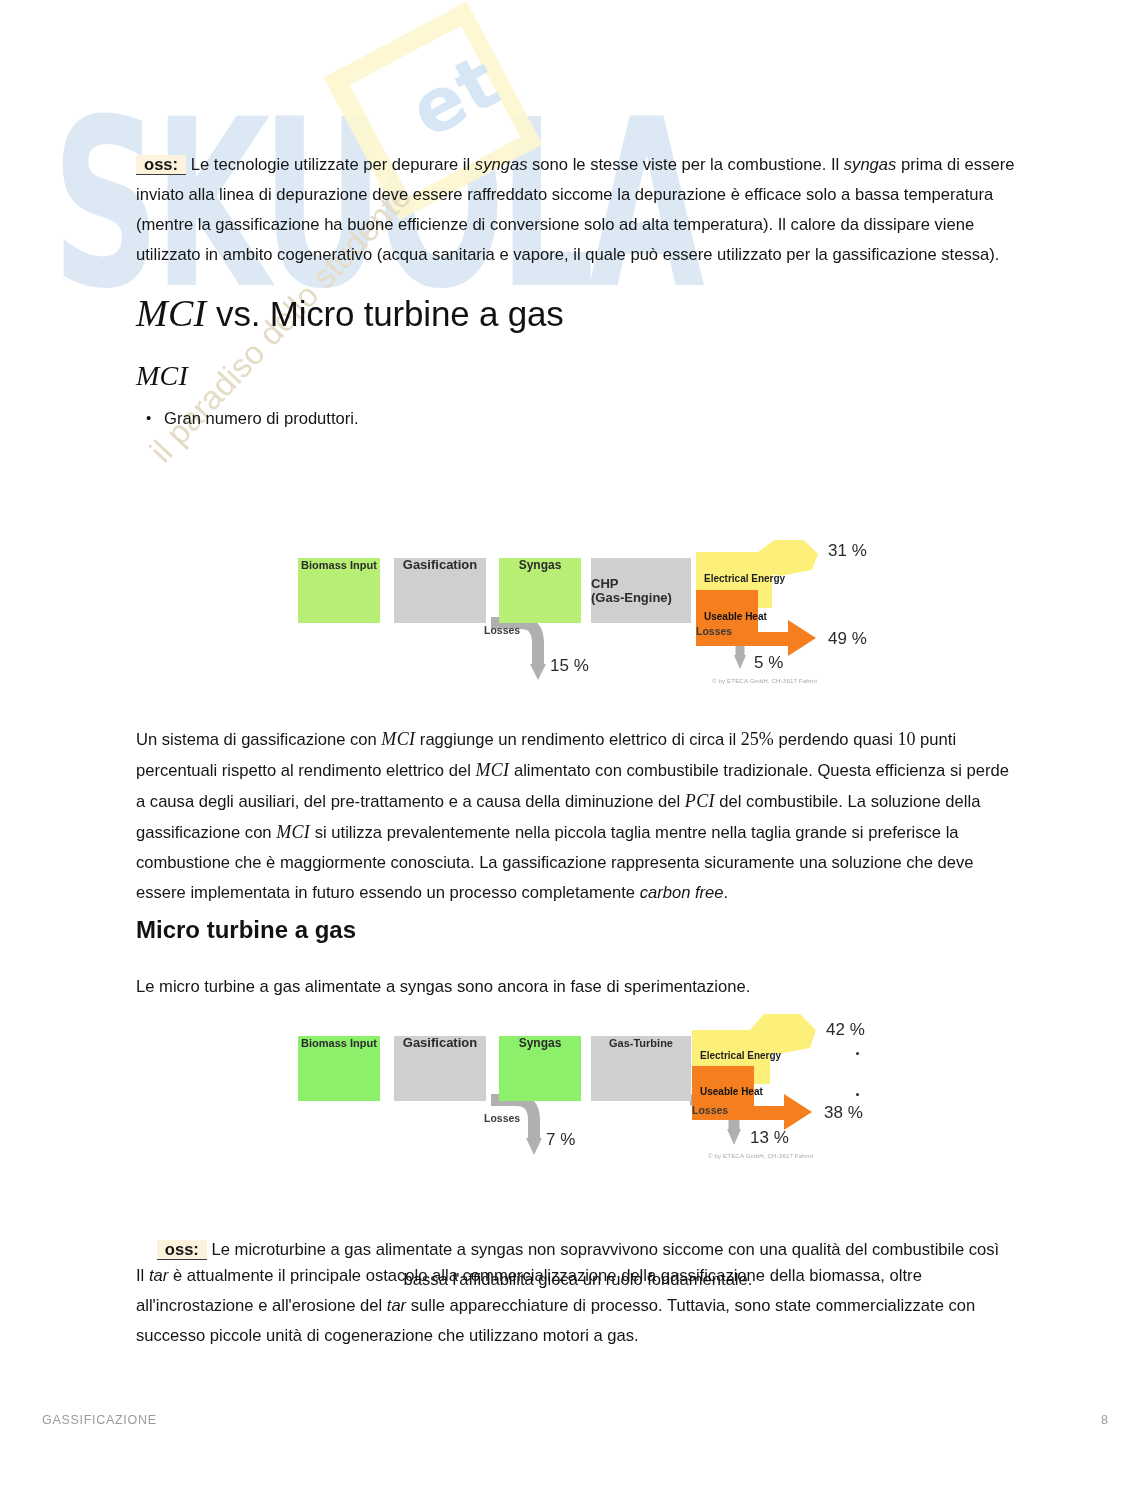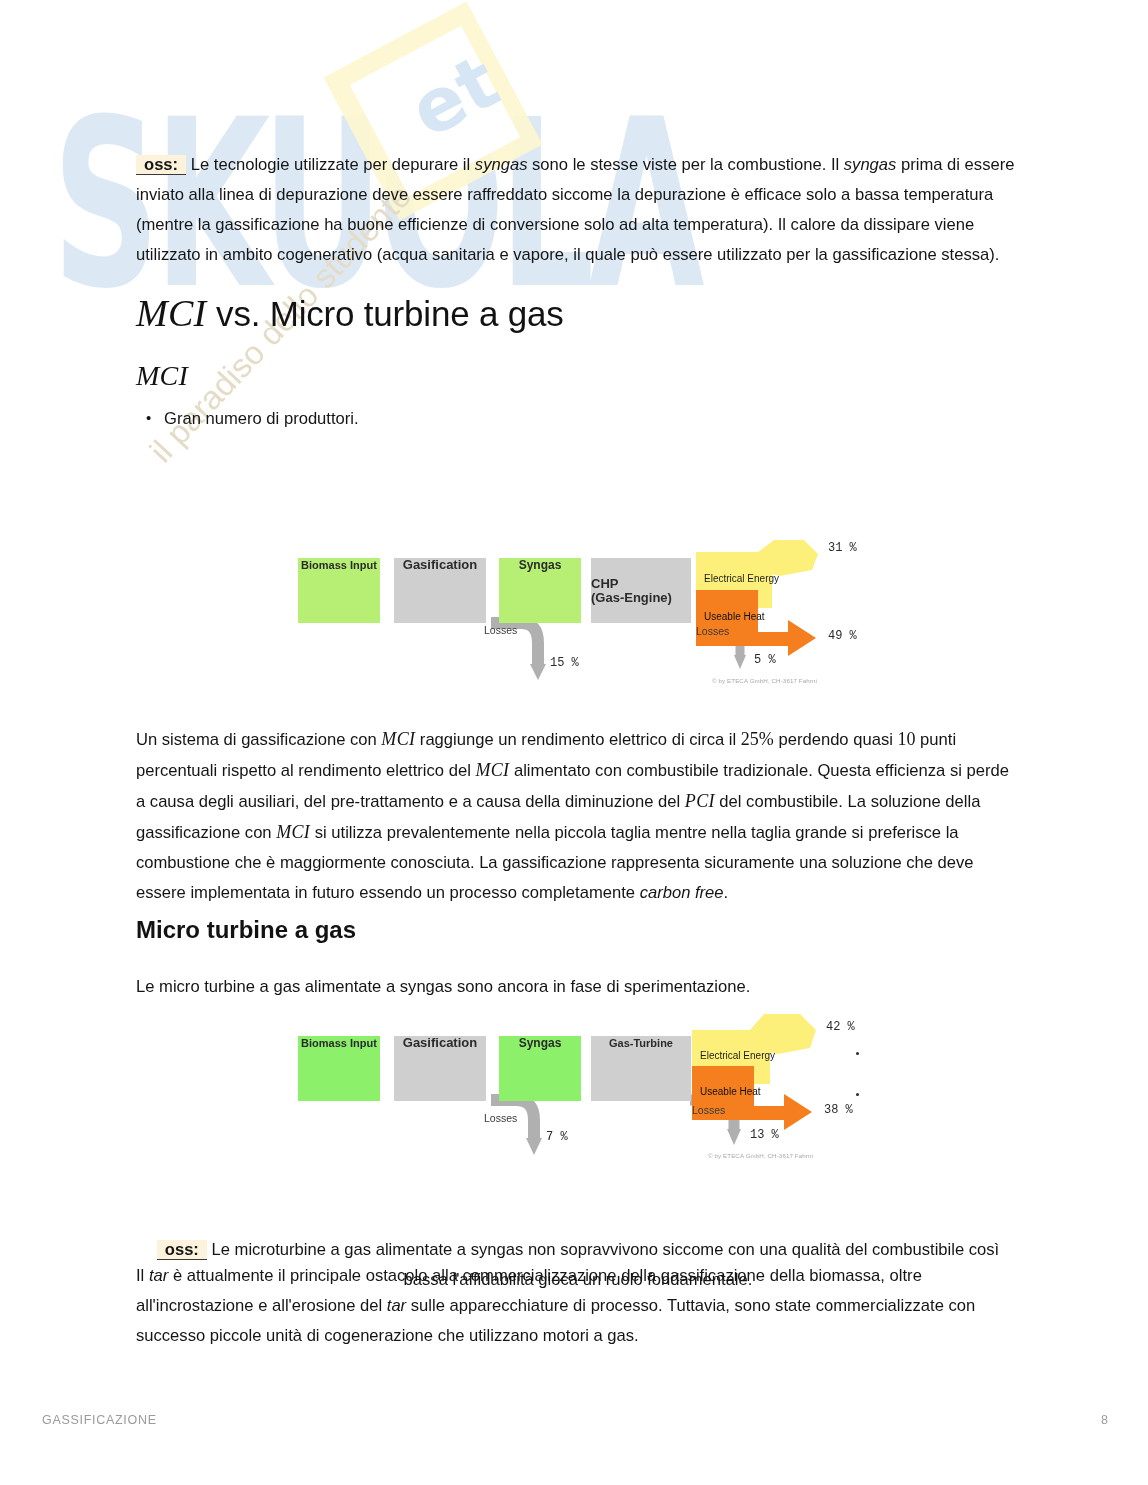--- a/index.html
+++ b/index.html
@@ -181,27 +181,27 @@
   }
   .dbox.green  { background: #b6ef74; }
   .dbox.green2 { background: #8df06b; }
   .dbox.gray   { background: #cfcfcf; }
 
   .dlabel {
     position: absolute;
     font-size: 10.5px;
     color: #3a3a3a;
     white-space: nowrap;
+    font-weight: bold;
   }
   .dpct {
     position: absolute;
-    font-size: 12px;
+    font-size: 17px;
     color: #2b2b2b;
     white-space: nowrap;
-    font-family: Liberation Mono, monospace;
   }
   .copyright {
     position: absolute;
     font-size: 6.2px;
     color: #a9a9a9;
     white-space: nowrap;
     letter-spacing: .1px;
   }
   .side-dot {
     position: absolute;

